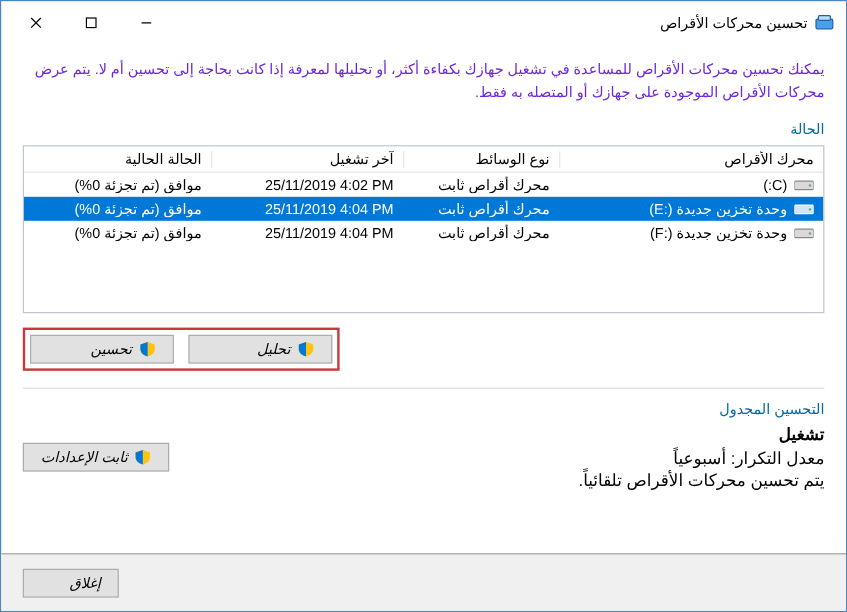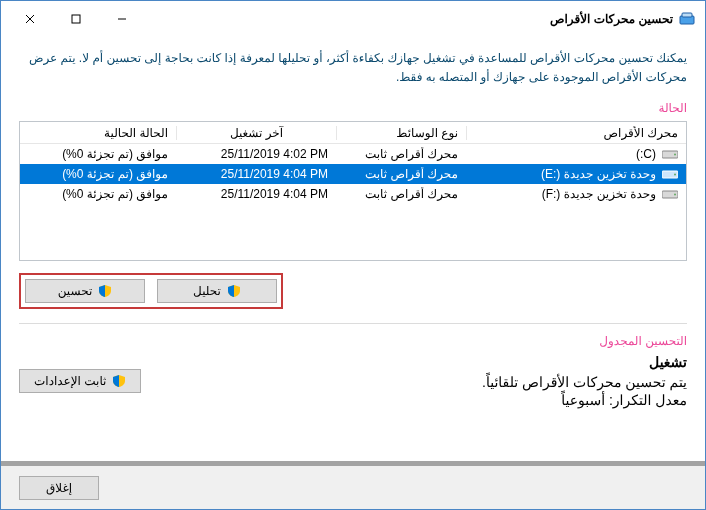--- a/index.html
+++ b/index.html
@@ -15,40 +15,39 @@
     overflow:hidden;
     position:relative;
   }
   
   .titlebar {
     height:30px;
     display:flex;
     align-items:center;
     padding:18px 6px;
     direction:ltr; 
-    font-weight:bold;
   }
   .win-controls { display:flex; align-items:center; gap:0; }
   .win-btn {
     width:46px; height:30px;
     display:flex; align-items:center; justify-content:center;
     color:#404040;
   }
   .titlebar-title {
     margin-left:auto;
     display:flex; align-items:center; gap:6px;
     padding-right:4px;
     direction:rtl;
   }
   .title-icon { width:16px; height:16px; }
 
   
   .content { padding:12px 18px 10px 18px; direction:rtl; }
-  .intro { color:#0c4a6e; line-height:1.6; margin-bottom:14px; }
-  .section-label { font-weight:400; color:#ec4899; margin-bottom:6px; }
+  .intro { color:#6d28d9; line-height:1.6; margin-bottom:14px; }
+  .section-label { font-weight:400; color:#0369a1; margin-bottom:6px; }
 
   .list-frame {
     border:1px solid #c0c6cc;
     background:#fff;
     height:140px;
     overflow:hidden;
   }
   .list-header, .list-row {
     display:flex;
     align-items:center;
@@ -86,39 +85,39 @@
     width:fit-content;
     margin-right:auto; 
   }
   .btn {
     min-width:120px;
     height:24px;
     background:#e1e1e1;
     border:1px solid #adadad;
     display:flex;
     align-items:center;
-    justify-content:center;
     gap:6px;
     padding:0 14px;
     cursor:default;
     font-size:12px;
+    font-style:italic;
   }
   .hr { border:none; border-top:1px solid #dcdcdc; margin:14px 0 10px 0; }
 
   .sched-block { font-size:14px; }
   .sched-title { font-weight:700; margin-bottom:4px; }
   .sched-line { margin:2px 0; color:#000; }
   .settings-btn-wrap { position:absolute; left:18px; top:368px; }
 
   .footer {
     position:absolute;
     left:0; right:0; bottom:0;
     height:48px;
     background:#f0f0f0;
-    border-top:5px solid #a3a3a3;
+    border-top:1px solid #a3a3a3;
     display:flex;
     align-items:center;
     padding:0 18px;
   }
   .footer .btn { margin-right:auto; min-width:80px; }
   .shield { width:14px; height:14px; }
 </style>
 </head>
 <body>
 
@@ -153,21 +152,21 @@
 
 <div class="content">
   <div class="intro">يمكنك تحسين محركات الأقراص للمساعدة في تشغيل جهازك بكفاءة أكثر، أو تحليلها لمعرفة إذا كانت بحاجة إلى تحسين أم لا. يتم عرض محركات الأقراص الموجودة على جهازك أو المتصله به فقط.</div>
 
   <div class="section-label">الحالة</div>
 
   <div class="list-frame">
     <div class="list-header">
       <div class="col drive">محرك الأقراص</div>
       <div class="col media">نوع الوسائط</div>
-      <div class="col lastrun" style="direction:rtl;text-align:center;">آخر تشغيل</div>
+      <div class="col lastrun" style="direction:rtl;text-align:right;">آخر تشغيل</div>
       <div class="col status">الحالة الحالية</div>
     </div>
     <div id="rows">
         <div class="list-row">
           <div class="col drive">
             <span class="drive-icon"><svg viewBox="0 0 16 12">
                 <rect x="0" y="3" width="16" height="7" rx="1" fill="#d9d9d9" stroke="#888"></rect>
                 <circle cx="13" cy="6.5" r="1" fill="#6a6"></circle>
               </svg></span>
             <span>(C:)</span>
@@ -222,24 +221,24 @@
       </span>
       <span>تحسين</span>
     </div>
   </div>
 
   <hr class="hr">
 
   <div class="section-label">التحسين المجدول</div>
   <div class="sched-block">
     <div class="sched-title">تشغيل</div>
-    <div class="sched-line">يتم تحسين محركات الأقراص تلقائياً.</div>
     <div class="sched-line">
       <span>معدل التكرار: </span><span>أسبوعياً</span>
     </div>
+    <div class="sched-line">يتم تحسين محركات الأقراص تلقائياً.</div>
   </div>
 
   <div class="settings-btn-wrap">
     <div class="btn">
       <span class="shield">
         <svg viewBox="0 0 14 14">
             <path d="M7 1 L13 3 V7 C13 10 10 12.5 7 13 C4 12.5 1 10 1 7 V3 Z" fill="#ffc20e"></path>
             <path d="M7 1 L7 13 C4 12.5 1 10 1 7 V3 Z" fill="#0078d7"></path>
           </svg>
       </span>

